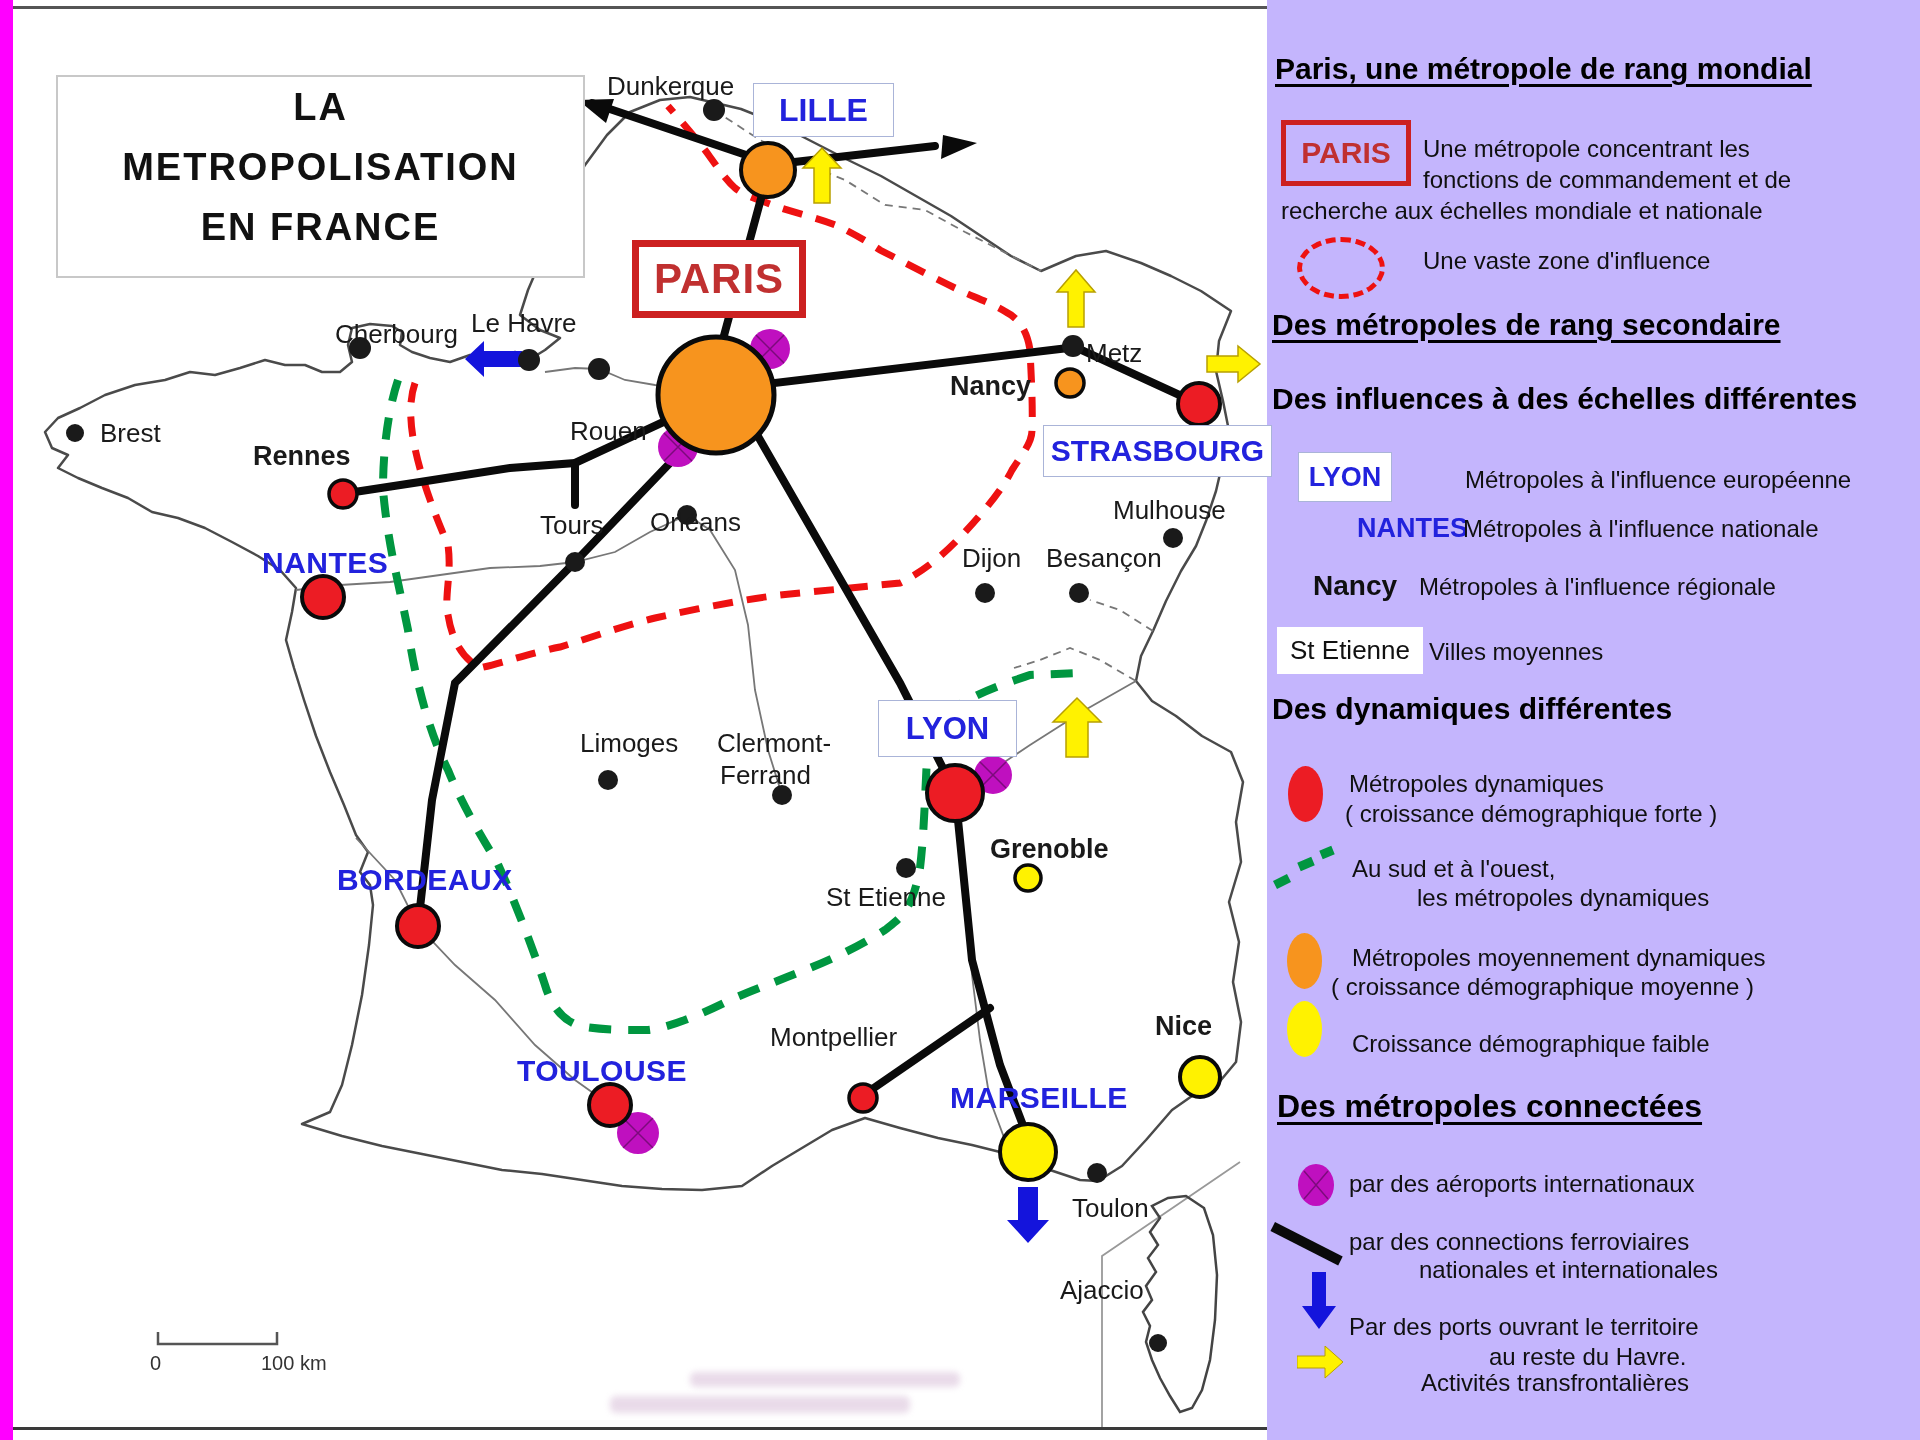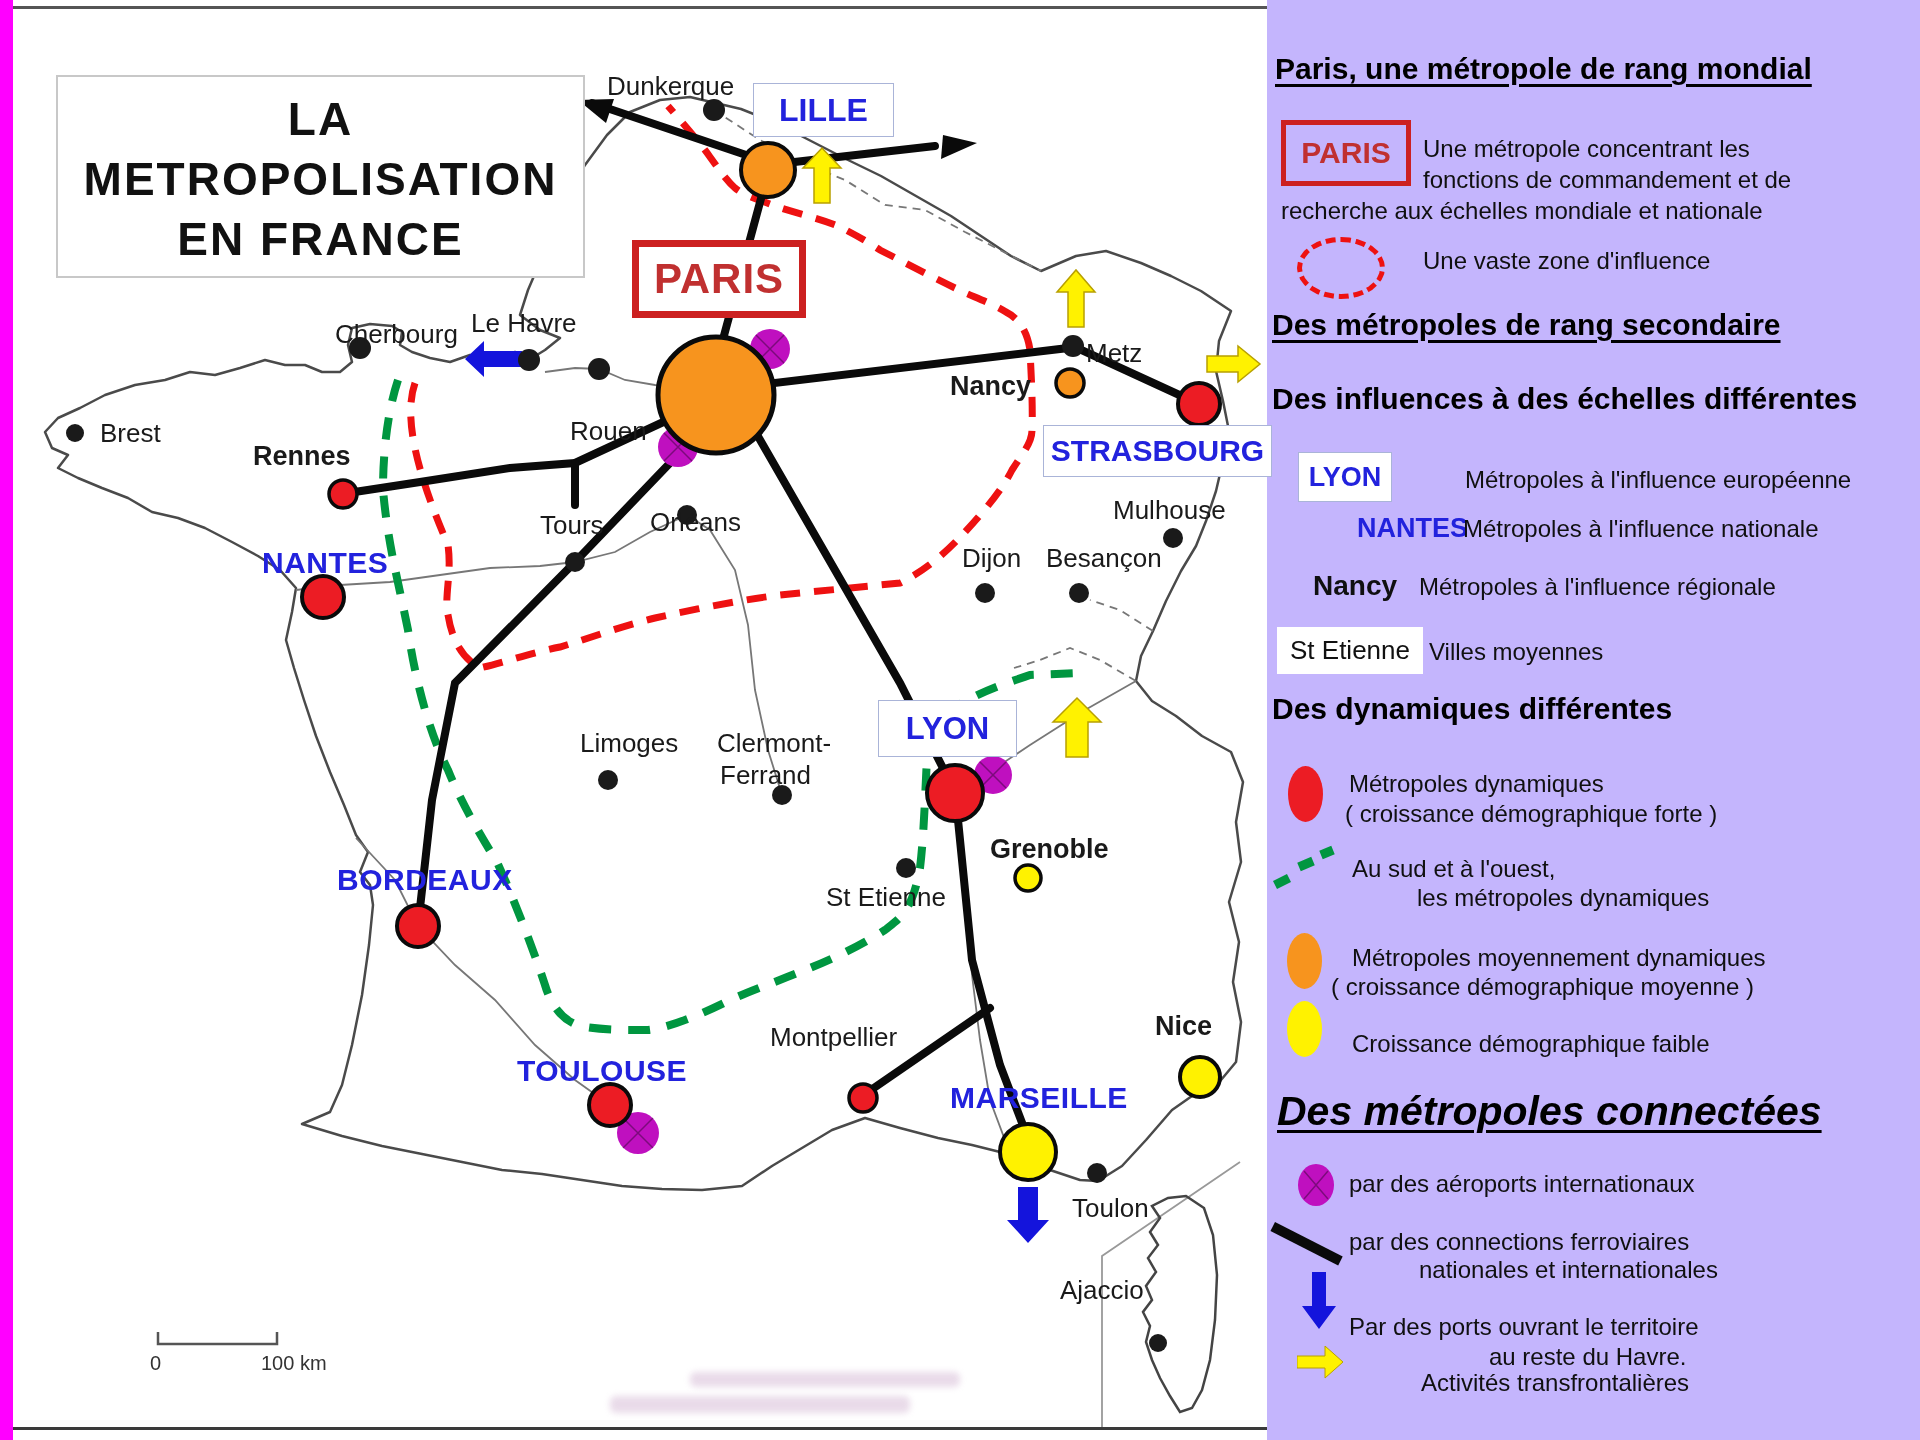--- a/index.html
+++ b/index.html
@@ -8,22 +8,22 @@
   .leftstrip{position:absolute;left:0;top:0;width:13px;height:1440px;background:#ff00ff;}
   .topline{position:absolute;left:13px;top:6px;width:1254px;height:3px;background:#555;}
   .bottomline{position:absolute;left:13px;top:1427px;width:1254px;height:3px;background:#3a3a3a;}
   .mapsvg{position:absolute;left:0;top:0;}
   .lbl{position:absolute;white-space:nowrap;color:#1a1a1a;font-size:26px;line-height:1.05;}
   .citybold{font-weight:bold;font-size:27px;}
   .metro{font-weight:bold;font-size:30px;color:#2222dd;letter-spacing:0.5px;}
   .citybox{position:absolute;background:#fff;border:1px solid #aab4d8;display:flex;
            align-items:center;justify-content:center;color:#2222dd;font-weight:bold;}
   .titlebox{position:absolute;left:56px;top:75px;width:529px;height:203px;background:#fff;
-            border:2px solid #c8c8c8;text-align:center;font-weight:bold;font-size:46px;
-            letter-spacing:2px;color:#111;padding-top:12px;box-sizing:border-box;line-height:60px;}
+            border:2px solid #c8c8c8;text-align:center;font-weight:bold;font-size:38px;
+            letter-spacing:2px;color:#111;box-sizing:border-box;line-height:60px;}
   .parisbox{position:absolute;left:632px;top:240px;width:174px;height:78px;background:#fff;
             border:7px solid #cc2020;box-sizing:border-box;display:flex;align-items:center;
             justify-content:center;color:#c03030;font-weight:bold;font-size:42px;letter-spacing:1px;}
   .scaletxt{position:absolute;font-size:20px;color:#333;}
   .watermark{position:absolute;background:#c9a6c9;opacity:.4;filter:blur(3px);border-radius:6px;}
 
   
   .legend{position:absolute;left:1267px;top:0;width:653px;height:1440px;background:#c4b5fd;}
   .legend .item{position:absolute;white-space:nowrap;color:#101010;font-size:24px;}
   .legend .head{font-weight:bold;font-size:30px;color:#000;}
@@ -270,21 +270,21 @@
     <div class="item" style="left:85px;top:855px;">Au sud et à l'ouest,</div>
     <div class="item" style="left:150px;top:884px;">les métropoles dynamiques</div>
 
     <div class="lg-ell" style="left:20px;top:933px;background:#f7941e;"></div>
     <div class="item" style="left:85px;top:944px;">Métropoles moyennement dynamiques</div>
     <div class="item" style="left:64px;top:973px;">( croissance démographique moyenne )</div>
 
     <div class="lg-ell" style="left:20px;top:1001px;background:#fff200;"></div>
     <div class="item" style="left:85px;top:1030px;">Croissance démographique faible</div>
 
-    <div class="item head u" style="left:10px;top:1088px;font-size:41px;font-style:italic;">Des métropoles connectées</div>
+    <div class="item head u" style="left:10px;top:1088px;font-size:32px;">Des métropoles connectées</div>
 
     <svg style="position:absolute;left:30px;top:1163px;" width="40" height="46">
       <ellipse cx="19" cy="22" rx="18" ry="21" fill="#bf10bf"></ellipse>
       <path d="M7,8 L31,36 M31,8 L7,36" stroke="rgba(0,0,0,0.35)" stroke-width="1.5"></path>
     </svg>
     <div class="item" style="left:82px;top:1170px;">par des aéroports internationaux</div>
 
     <div class="lg-railbar"></div>
     <div class="item" style="left:82px;top:1228px;">par des connections ferroviaires</div>
     <div class="item" style="left:152px;top:1256px;">nationales et internationales</div>

